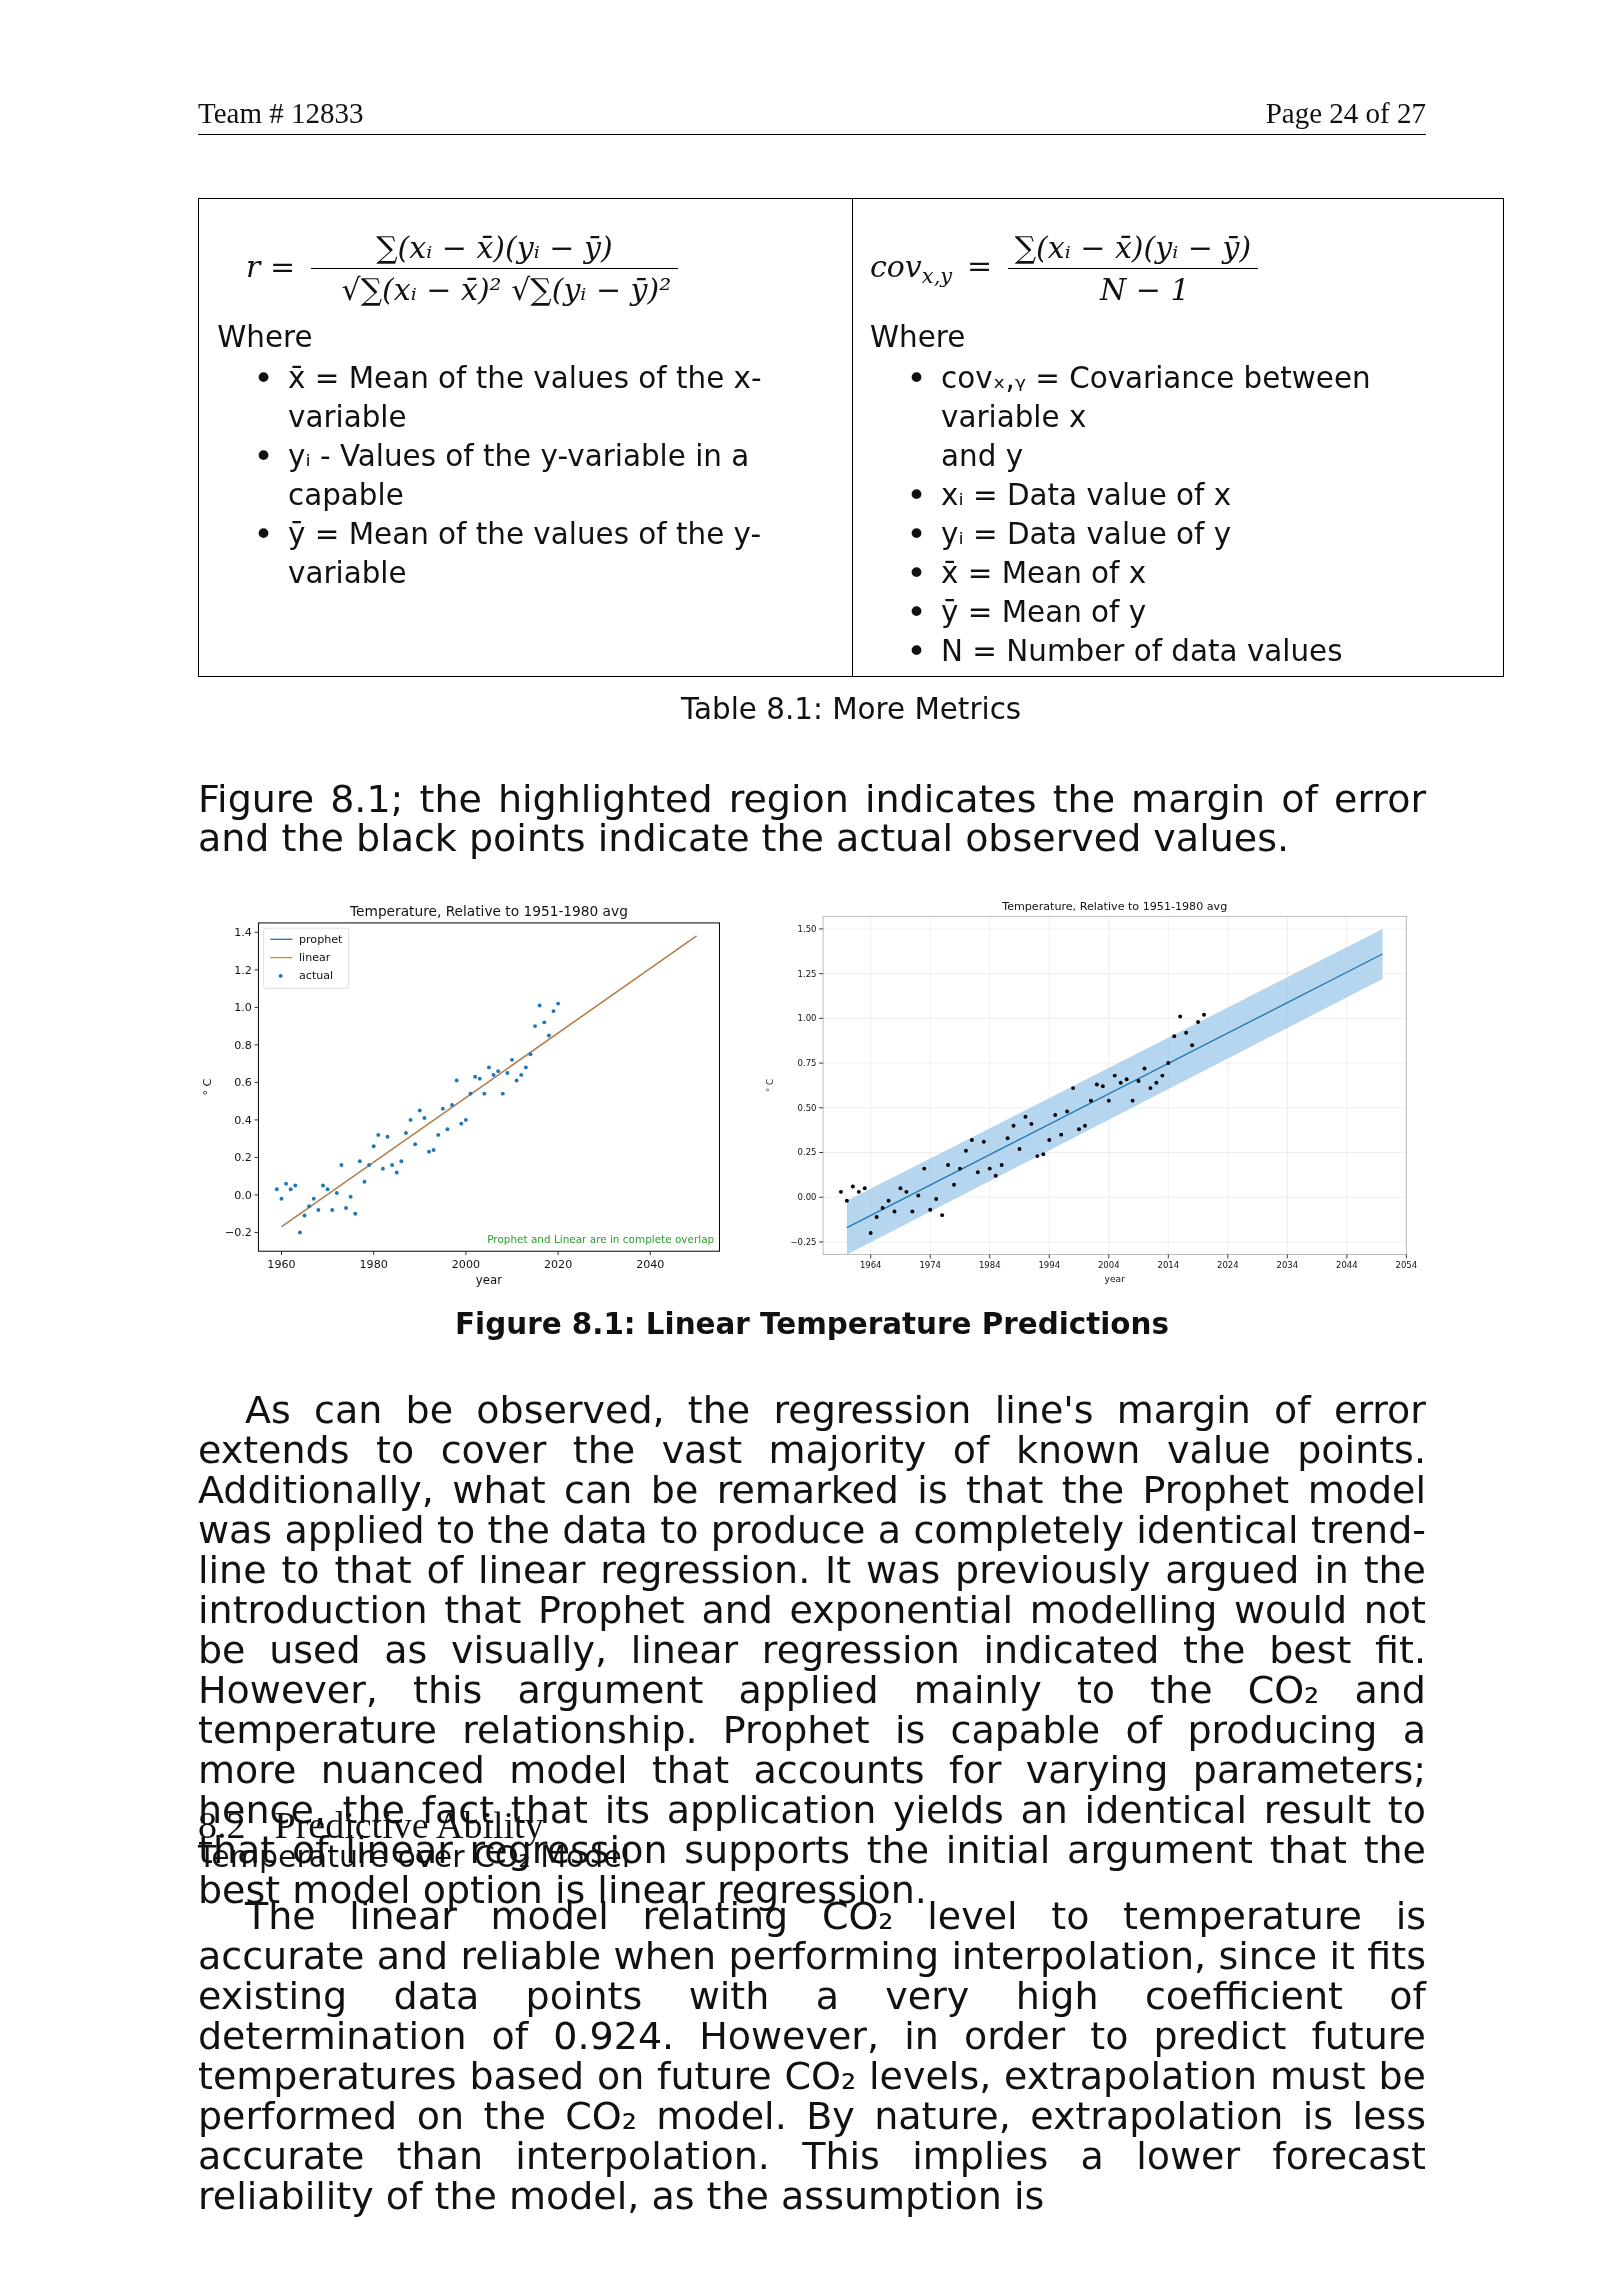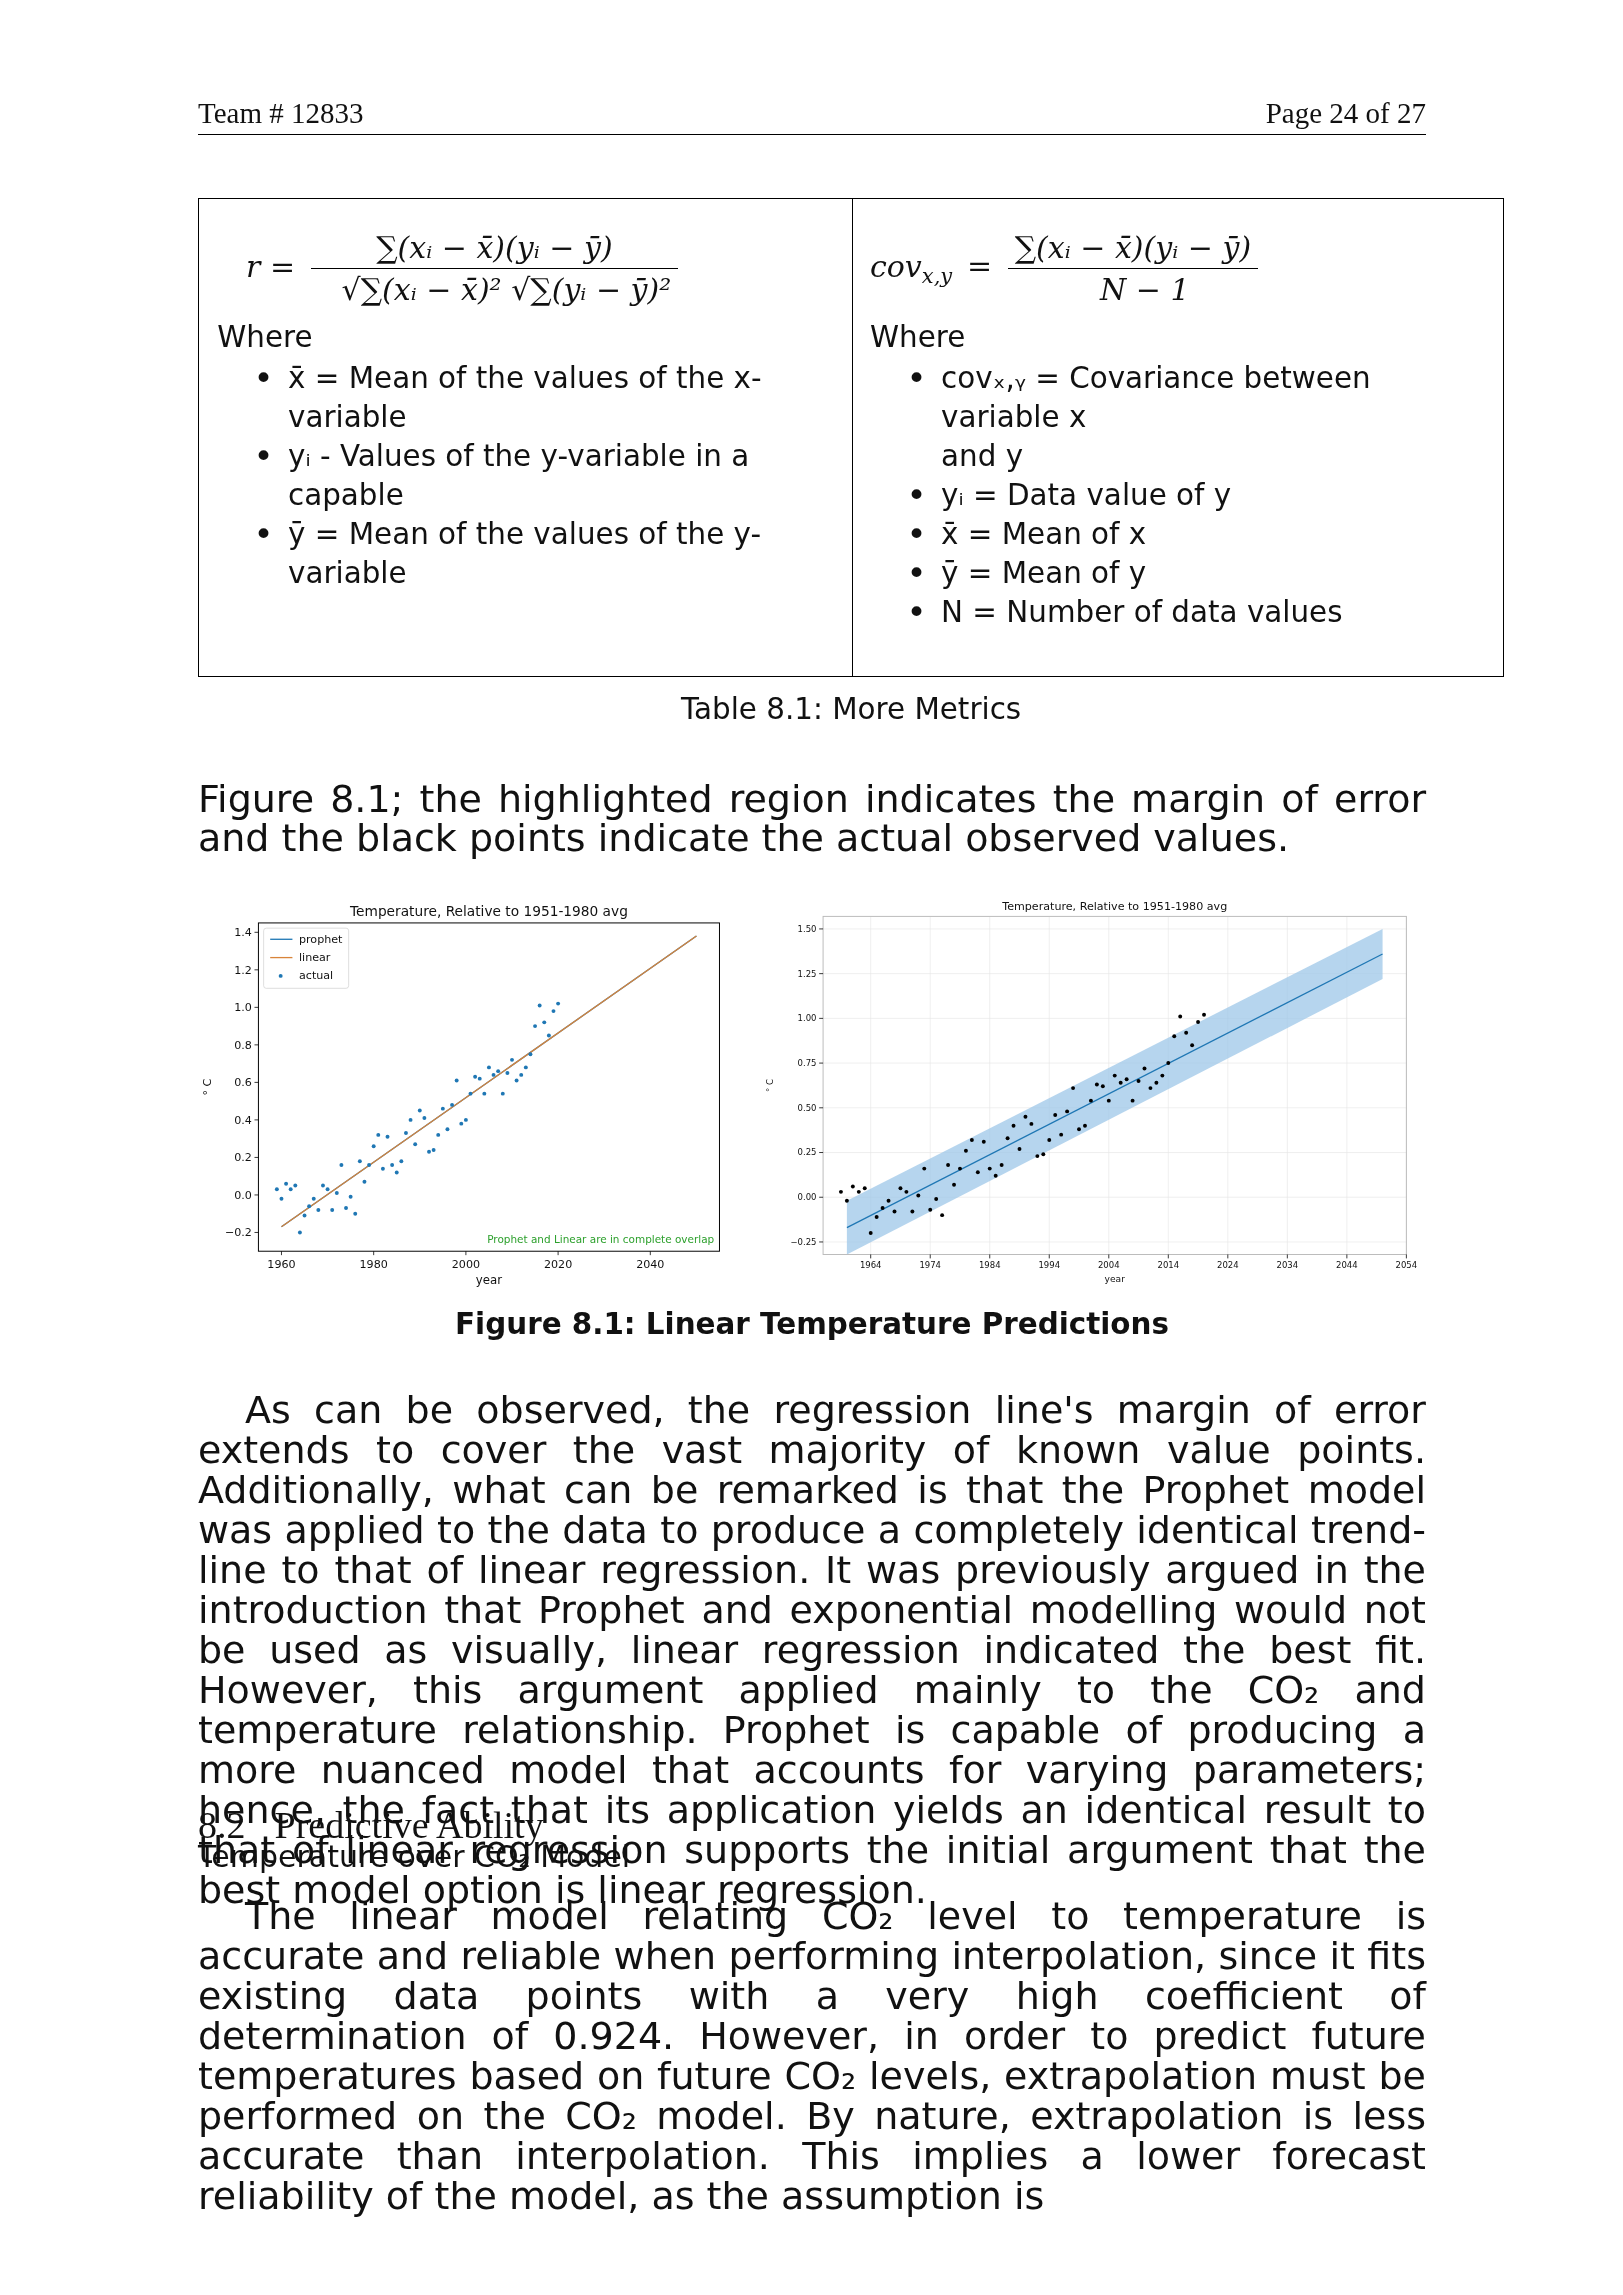--- a/index.html
+++ b/index.html
@@ -67,20 +67,21 @@
       <span style="font-style:normal; margin-left:5.2px;">=</span>
       <span class="frac" style="margin-left:6.5px;">
         <span class="num">∑(xᵢ − x̄)(yᵢ − ȳ)</span>
         <span class="den">N − 1</span>
       </span>
     </div>
     <div class="where" style="left:17px; top:119px;">Where</div>
     <ul class="bullets" style="left:51px; top:160px; width:589px;">
       <li>covₓ,ᵧ = Covariance between variable x</li>
       <li class="nobullet" style="list-style:none;">and y</li>
+      <li>xᵢ = Data value of x</li>
       <li>yᵢ = Data value of y</li>
       <li>x̄ = Mean of x</li>
       <li>ȳ = Mean of y</li>
       <li>N = Number of data values</li>
     </ul>
   </div>
 </div>
 <style>ul.bullets li.nobullet::before { content: ""; }</style>
 
 <div class="caption" style="left:198px; width:1306px; top:692px;">Table 8.1: More Metrics</div>

